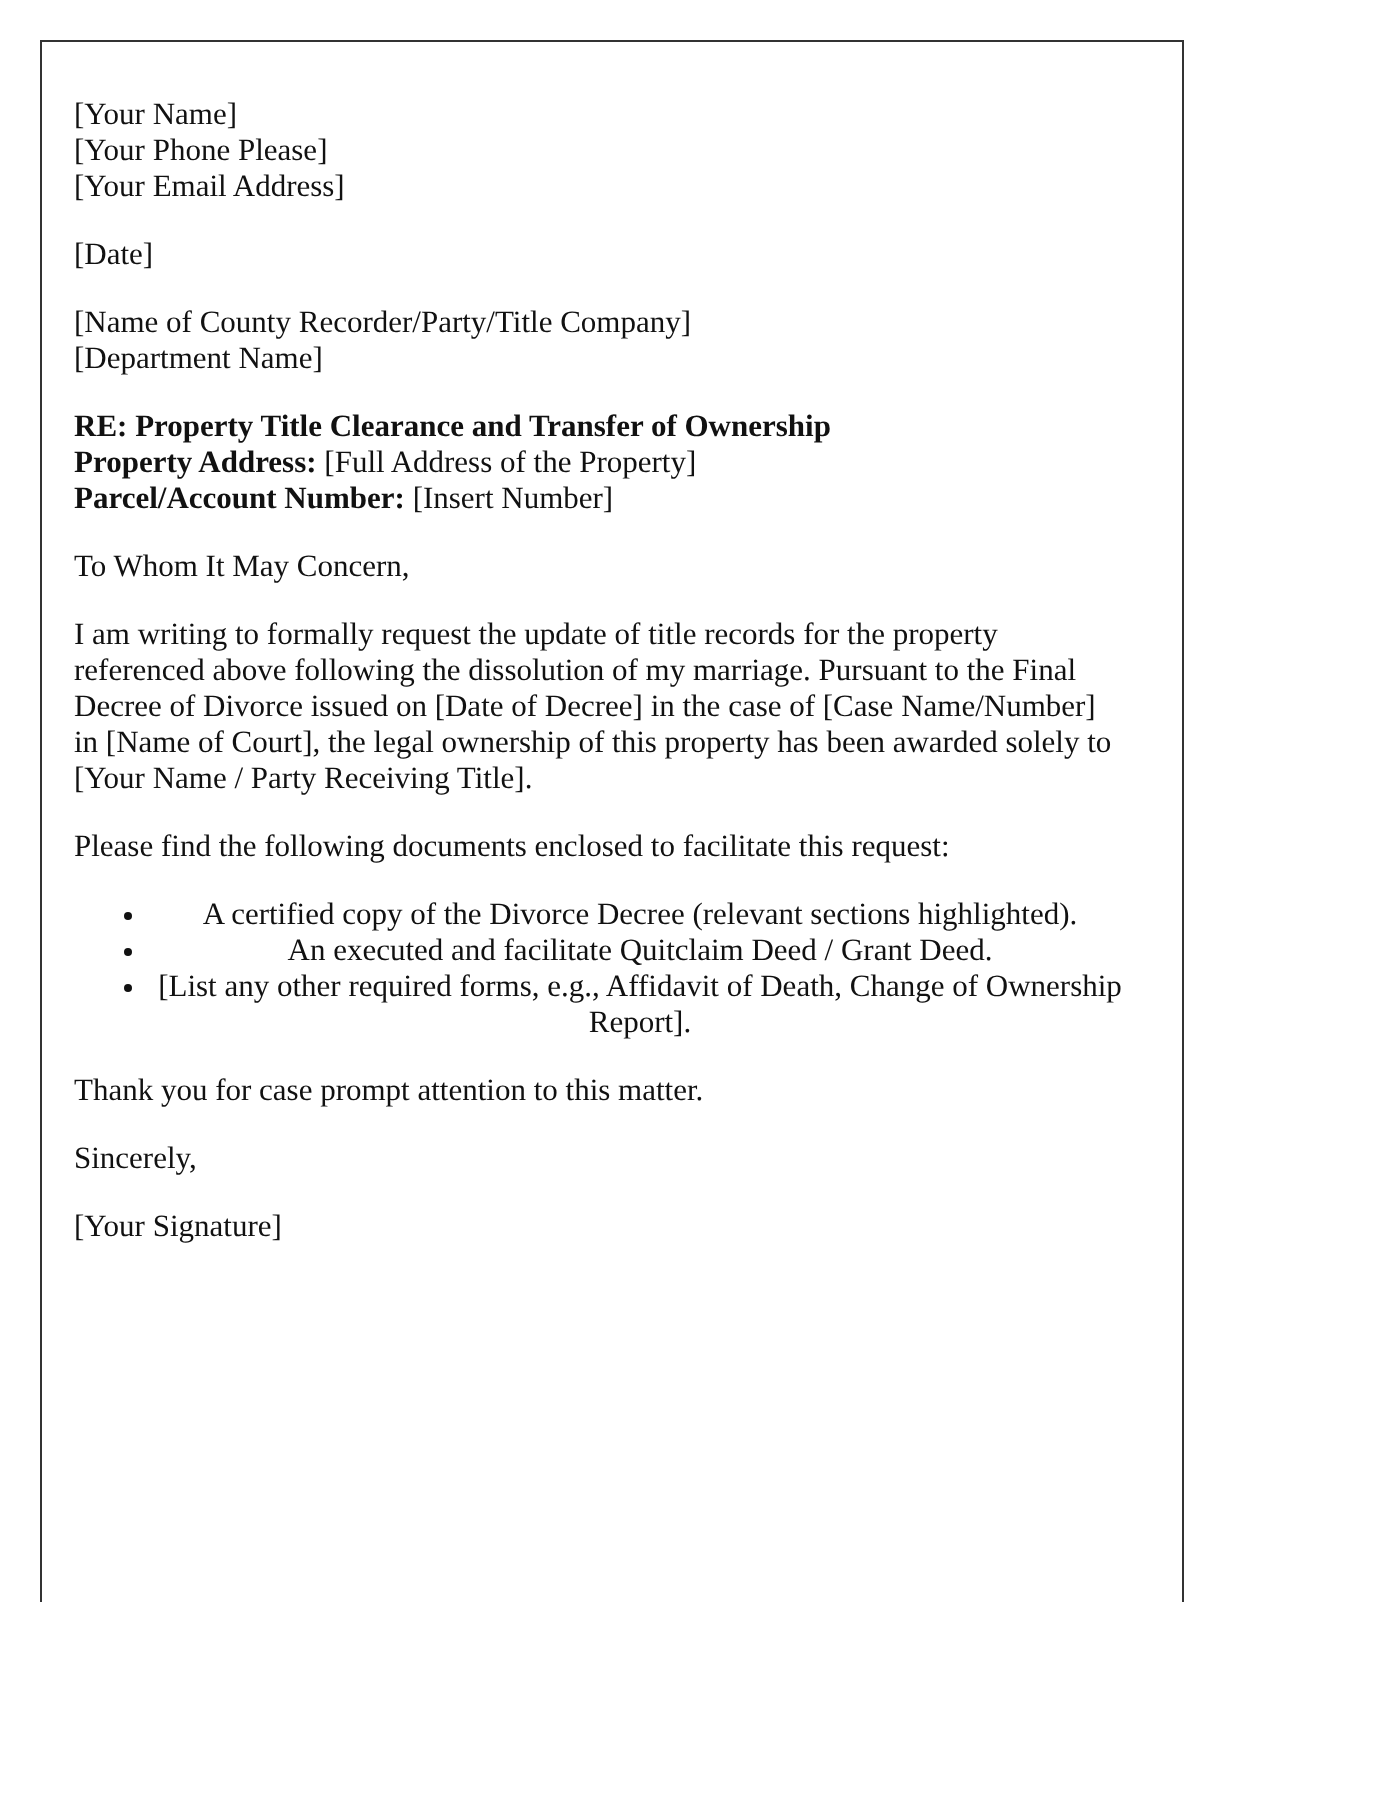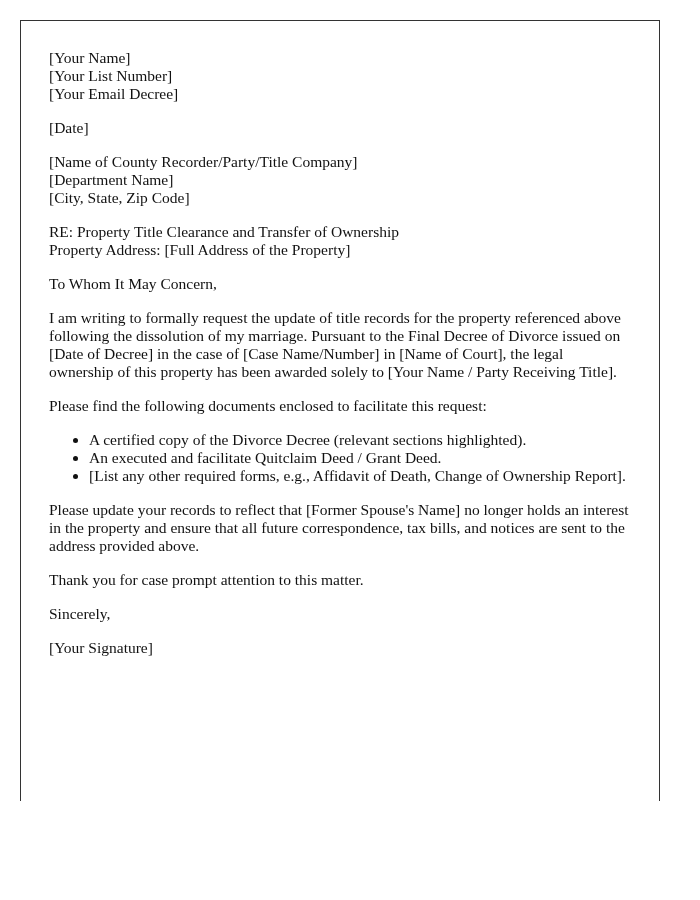--- a/index.html
+++ b/index.html
@@ -14,84 +14,84 @@
       overflow: hidden;
       font-family: "Liberation Serif", "DejaVu Serif", serif;
       font-size: 15.5px;
       line-height: 18px;
       color: #111111;
     }
     .page {
       position: absolute;
       left: 20px;
       top: 20px;
-      width: 640px;
+      width: 572px;
       height: 781px;
       border-left: 1px solid #333333;
       border-right: 1px solid #333333;
       border-top: 1px solid #333333;
       box-sizing: border-box;
-      padding: 28px 28px 0 28px;
+      padding: 28px 28px 0 16px;
       overflow: hidden;
     }
     p {
       margin: 0 0 16px 0;
     }
     .block-line {
       display: block;
     }
     b {
-      font-weight: normal;
+      font-weight: bold;
       margin-top: 40px;
     }
     ul {
       margin: 0 0 16px 0;
       padding-left: 40px;
     }
     li {
       margin: 0;
+      text-align: center;
     }
   </style>
 </head>
 <body>
 
 <div class="page">
 
   <p>
     <span class="block-line">[Your Name]</span>
-    <span class="block-line">[Your List Number]</span>
-    <span class="block-line">[Your Email Decree]</span>
+    <span class="block-line">[Your Phone Please]</span>
+    <span class="block-line">[Your Email Address]</span>
   </p>
 
   <p>[Date]</p>
 
   <p>
     <span class="block-line">[Name of County Recorder/Party/Title Company]</span>
     <span class="block-line">[Department Name]</span>
-    <span class="block-line">[City, State, Zip Code]</span>
   </p>
 
   <p>
     <span class="block-line"><b>RE: Property Title Clearance and Transfer of Ownership</b></span>
     <span class="block-line"><b>Property Address:</b><span> [Full Address of the Property]</span></span>
+    <span class="block-line"><b>Parcel/Account Number:</b><span> [Insert Number]</span></span>
   </p>
 
   <p>To Whom It May Concern,</p>
 
   <p>I am writing to formally request the update of title records for the property referenced above following the dissolution of my marriage. Pursuant to the Final Decree of Divorce issued on [Date of Decree] in the case of [Case Name/Number] in [Name of Court], the legal ownership of this property has been awarded solely to [Your Name / Party Receiving Title].</p>
 
   <p>Please find the following documents enclosed to facilitate this request:</p>
 
   <ul>
     <li>A certified copy of the Divorce Decree (relevant sections highlighted).</li>
     <li>An executed and facilitate Quitclaim Deed / Grant Deed.</li>
     <li>[List any other required forms, e.g., Affidavit of Death, Change of Ownership Report].</li>
   </ul>
 
-  <p>Please update your records to reflect that [Former Spouse's Name] no longer holds an interest in the property and ensure that all future correspondence, tax bills, and notices are sent to the address provided above.</p>
 
 
   <p>Thank you for case prompt attention to this matter.</p>
 
   <p>Sincerely,</p>
 
   <p>[Your Signature]</p>
 
 </div>
 

